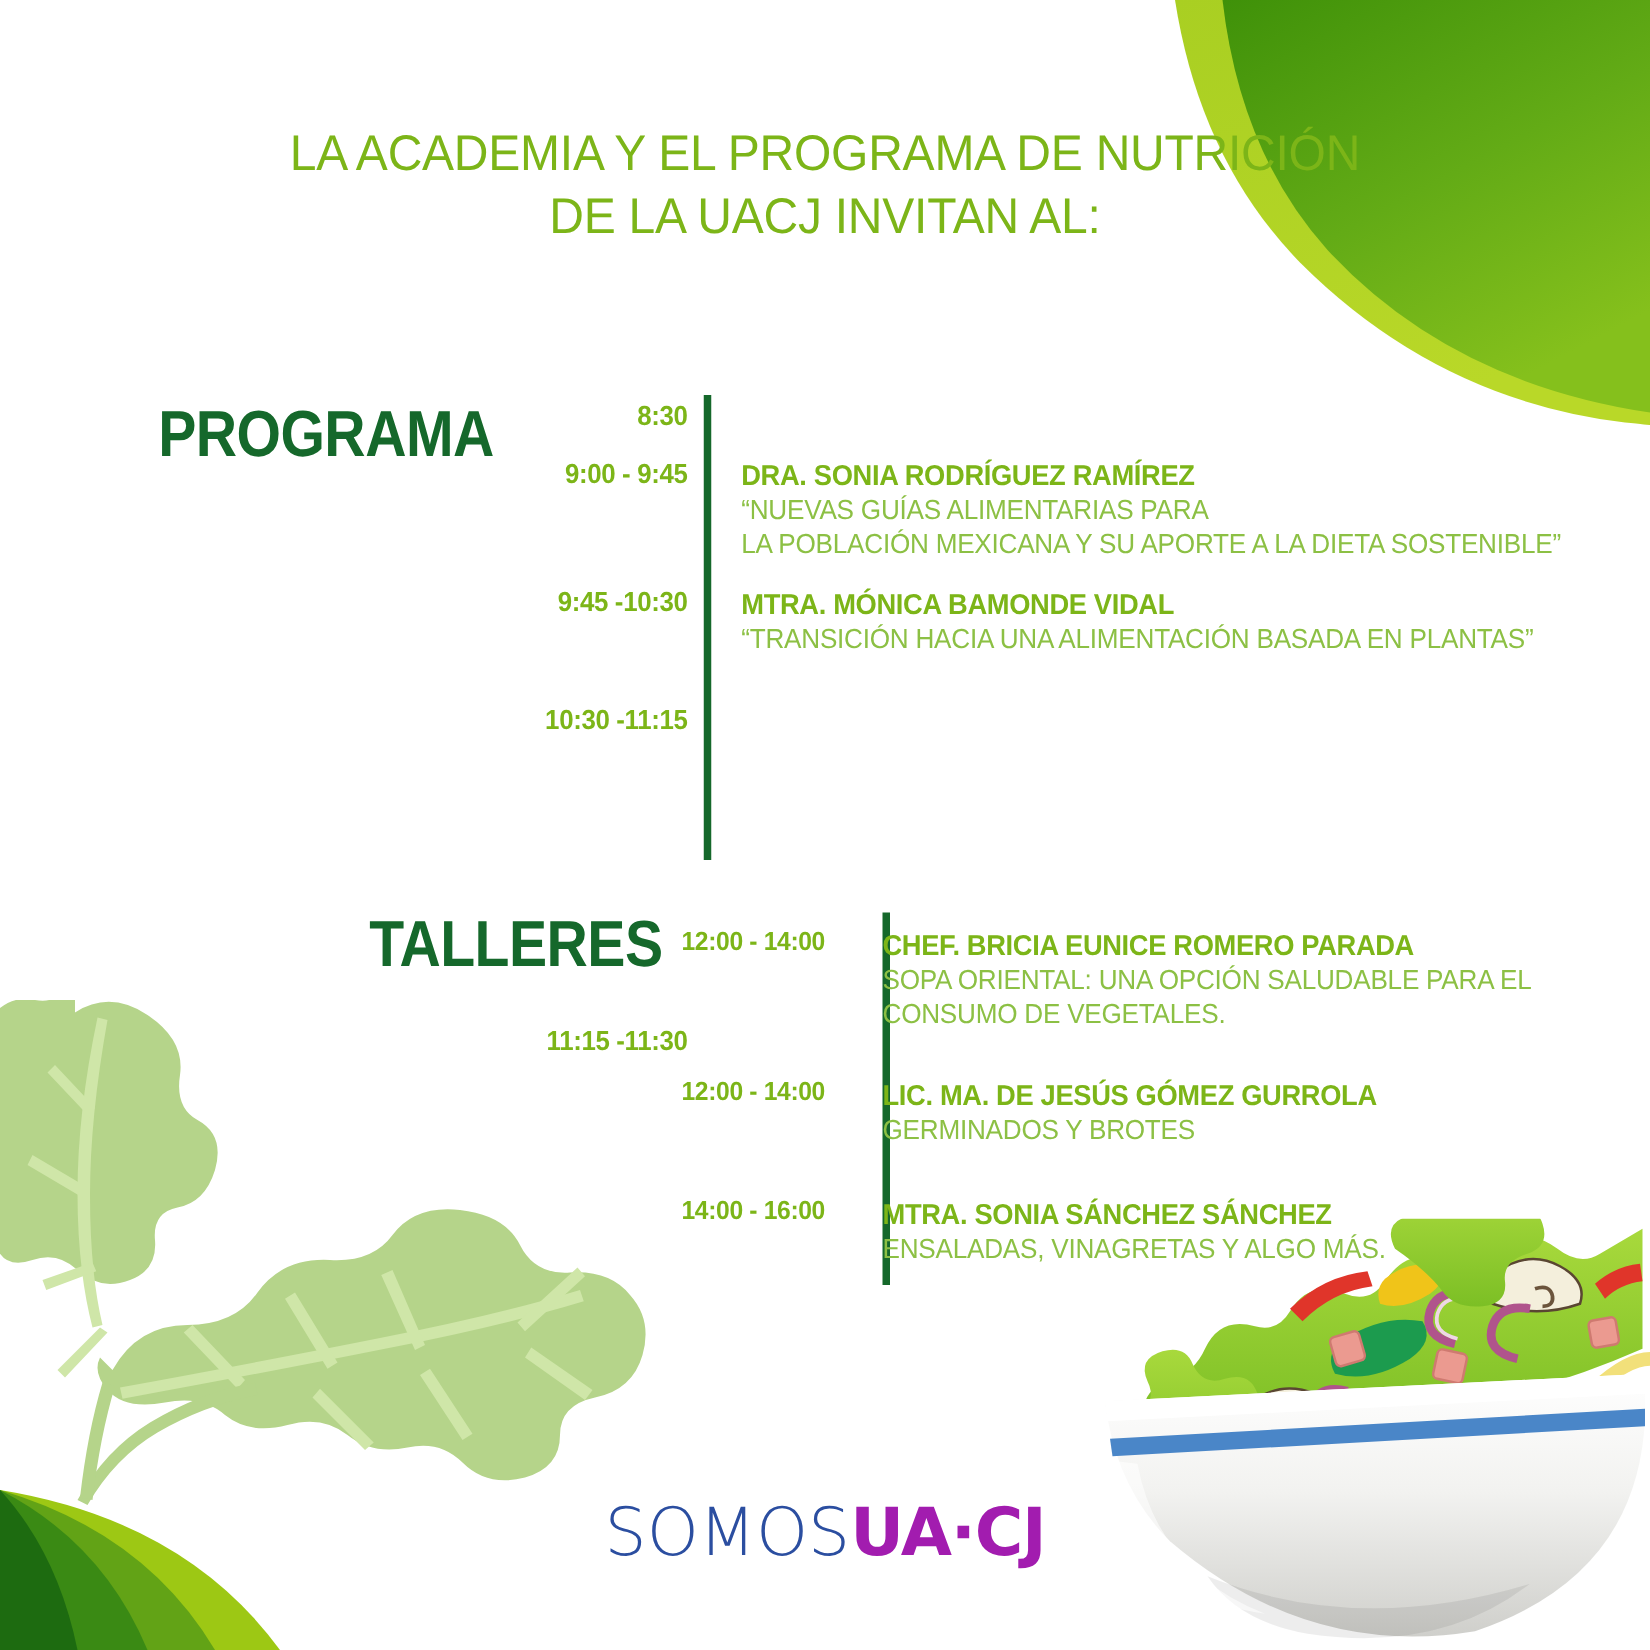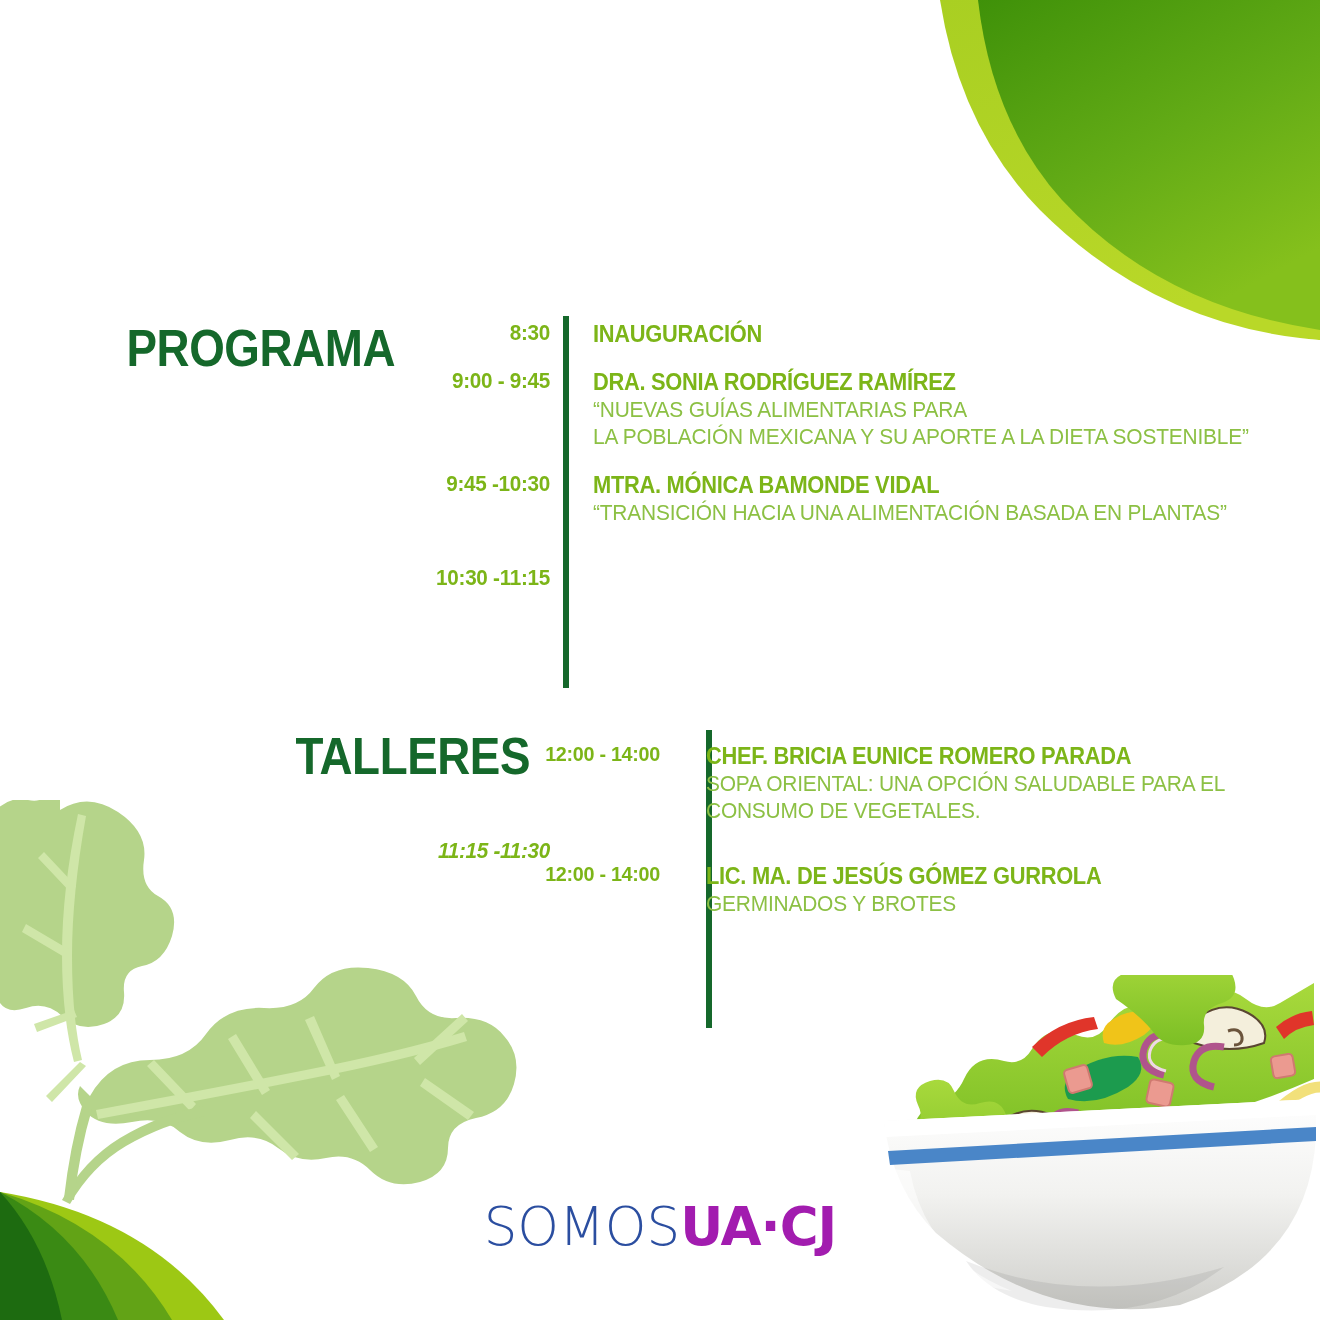--- a/index.html
+++ b/index.html
@@ -127,32 +127,33 @@
       </linearGradient>
       <linearGradient id="tg2" x1="0" y1="0" x2="0.4" y2="1">
         <stop offset="0" stop-color="#a9cf22"></stop>
         <stop offset="1" stop-color="#b9d828"></stop>
       </linearGradient>
     </defs>
     <path d="M40 0 H420 V340 Q420 340 400 338 Q250 320 140 210 Q60 128 40 0 Z" fill="url(#tg2)"></path>
     <path d="M78 0 H420 V330 Q260 306 162 200 Q92 122 78 0 Z" fill="url(#tg1)"></path>
   </svg>
 
+  <div class="title-block">
+    <div class="title-line">LA ACADEMIA Y EL PROGRAMA DE NUTRICIÓN</div>
+    <div class="title-line">DE LA UACJ INVITAN AL:</div>
+  </div>
 
   <div class="sec-head" id="programa-head">PROGRAMA</div>
 
   <div class="sched" id="programa-sched">
     <div class="divider" id="programa-divider"></div>
 
     <div class="row" style="margin-top:4px;">
       <div class="time">8:30</div>
       <div class="spacer"></div>
-      <div class="detail">
-        <div class="sp-name">INAUGURACIÓN</div>
-      </div>
     </div>
 
     <div class="row" style="margin-top:20px;">
       <div class="time">9:00 - 9:45</div>
       <div class="spacer"></div>
       <div class="detail">
         <div class="sp-name">DRA. SONIA RODRÍGUEZ RAMÍREZ</div>
         <div class="sp-topic">“NUEVAS GUÍAS ALIMENTARIAS PARA</div>
         <div class="sp-topic">LA POBLACIÓN MEXICANA Y SU APORTE A LA DIETA SOSTENIBLE”</div>
       </div>
@@ -165,21 +166,21 @@
         <div class="sp-name">MTRA. MÓNICA BAMONDE VIDAL</div>
         <div class="sp-topic">“TRANSICIÓN HACIA UNA ALIMENTACIÓN BASADA EN PLANTAS”</div>
       </div>
     </div>
 
     <div class="row" style="margin-top:39px;flex-direction:column;">
       <div class="time">10:30 -11:15</div>
       <div class="spacer"></div>
     </div>
 
-    <div class="row" style="margin-top:40px;font-style:italic;">
+    <div class="row" style="margin-top:24px;">
       <div class="time">11:15 -11:30</div>
       <div class="spacer"></div>
     </div>
   </div>
 
   <div class="sec-head" id="talleres-head">TALLERES</div>
 
   <div class="sched talleres" id="talleres-sched">
     <div class="divider" id="talleres-divider"></div>
 
@@ -195,20 +196,28 @@
 
     <div class="row" style="margin-top:38px;">
       <div class="time">12:00 - 14:00</div>
       <div class="spacer"></div>
       <div class="detail">
         <div class="sp-name">LIC. MA. DE JESÚS GÓMEZ GURROLA</div>
         <div class="sp-topic">GERMINADOS Y BROTES</div>
       </div>
     </div>
 
+    <div class="row" style="margin-top:40px;">
+      <div class="time">14:00 - 16:00</div>
+      <div class="spacer"></div>
+      <div class="detail">
+        <div class="sp-name">MTRA. SONIA SÁNCHEZ SÁNCHEZ</div>
+        <div class="sp-topic">ENSALADAS, VINAGRETAS Y ALGO MÁS.</div>
+      </div>
+    </div>
   </div>
 
   <svg class="deco" id="bottomleft-leaves" viewBox="0 0 560 520">
     <g>
       <path fill="#b5d48a" d="M60 10 q28 -18 58 2 q30 20 26 48 q-4 26 14 36 q22 12 14 40 q-8 26 -30 30 q-20 4 -18 26 q2 24 -20 32 q-24 9 -42 -8 q-16 -15 -36 -8 q-24 8 -30 -14 l0 -184 q14 -14 32 -10 q20 4 22 -16 q2 -20 10 -34 z"></path>
       <path fill="#cfe6a8" d="M86 16 q-14 78 -14 140 q0 62 10 104 l-8 2 q-12 -46 -12 -108 q0 -64 16 -140 z"></path>
       <path fill="#cfe6a8" d="M76 86 l-32 -34 l-6 6 l34 36 z M70 150 l-44 -26 l-4 8 l44 26 z M74 210 l-40 14 l3 8 l40 -15 z M80 262 l-34 34 l6 6 l34 -36 z"></path>
     </g>
     <g>
       <path fill="#b5d48a" d="M90 296 q20 -36 60 -36 q38 0 56 -26 q20 -28 58 -26 q34 2 50 -20 q18 -24 54 -20 q36 4 48 28 q12 24 40 22 q32 -2 48 18 q18 20 10 48 q-8 28 -38 34 q-28 6 -28 30 q0 26 -28 34 q-30 8 -50 -12 q-18 -18 -44 -12 q-28 6 -48 -10 q-20 -16 -48 -8 q-30 8 -50 -8 q-18 -16 -48 -10 q-32 6 -46 -10 q-12 -14 -6 -26 z"></path>

